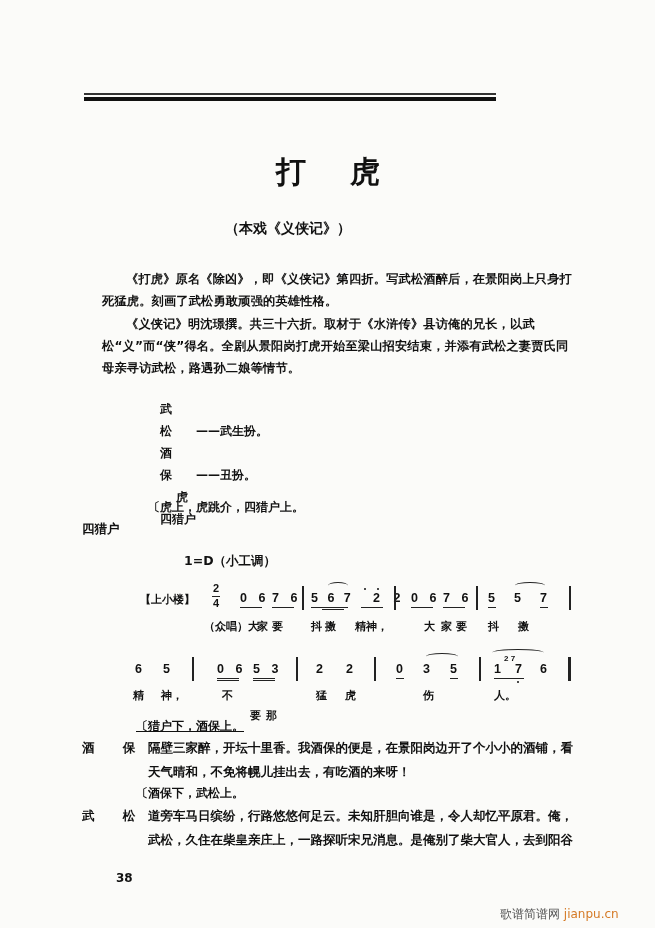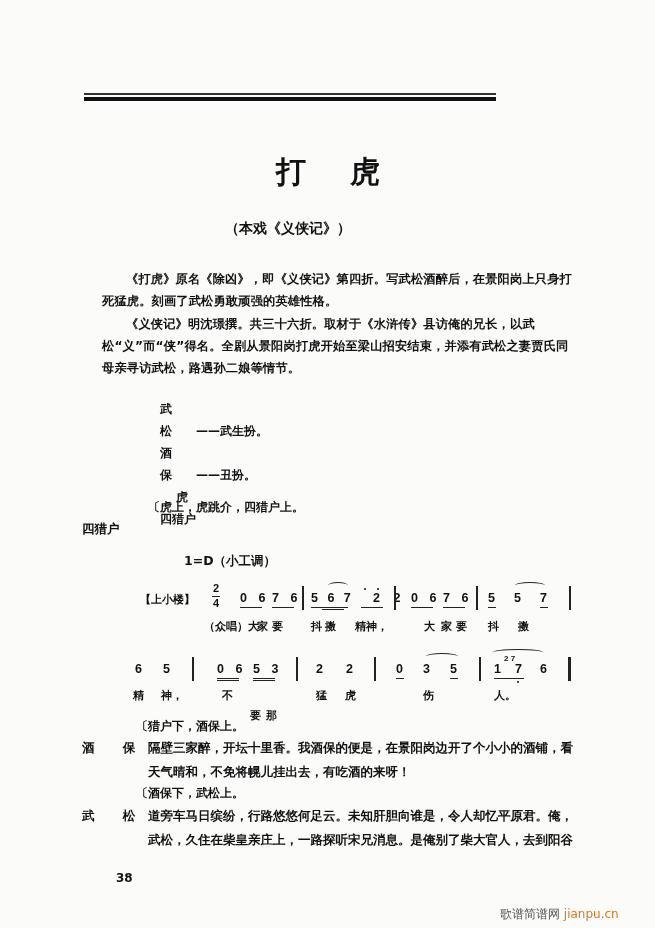--- a/index.html
+++ b/index.html
@@ -139,21 +139,21 @@
   <span class="lyric" style="left:133px;top:688px;">精</span>
   <span class="lyric" style="left:161px;top:688px;">神，</span>
   <span class="lyric" style="left:222px;top:688px;">不</span>
   <span class="lyric" style="left:250px;top:708px;letter-spacing:5px;">要那</span>
   <span class="lyric" style="left:316px;top:688px;">猛</span>
   <span class="lyric" style="left:345px;top:688px;">虎</span>
   <span class="lyric" style="left:423px;top:688px;">伤</span>
   <span class="lyric" style="left:494px;top:688px;">人。</span>
 </div>
 
-<div class="abs stage" style="left:136px;top:718px;">〔猎户下，酒保上。</div>
+<div class="abs stage" style="left:136px;top:718px;text-decoration:underline;">〔猎户下，酒保上。</div>
 
 <div class="abs speaker" style="left:82px;top:740px;letter-spacing:12px;">酒 保</div>
 <div class="abs dialog" style="top:736px;">
   <div>隔壁三家醉，开坛十里香。我酒保的便是，在景阳岗边开了个小小的酒铺，看</div>
   <div>天气晴和，不免将幌儿挂出去，有吃酒的来呀！</div>
 </div>
 
 <div class="abs stage" style="left:136px;top:785px;">〔酒保下，武松上。</div>
 
 <div class="abs speaker" style="left:82px;top:808px;letter-spacing:12px;">武 松</div>

